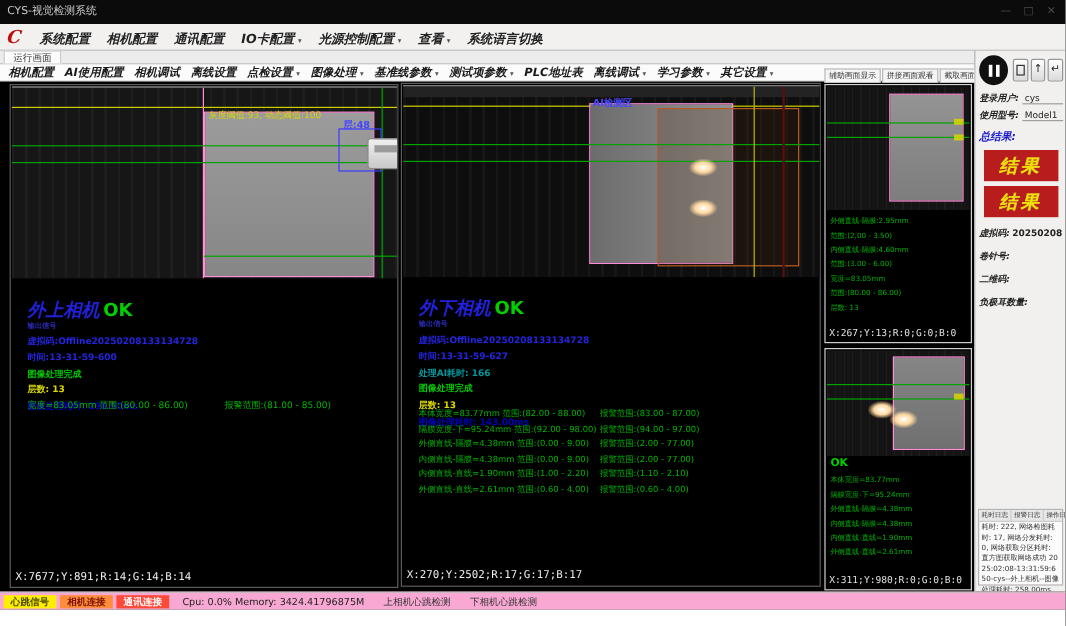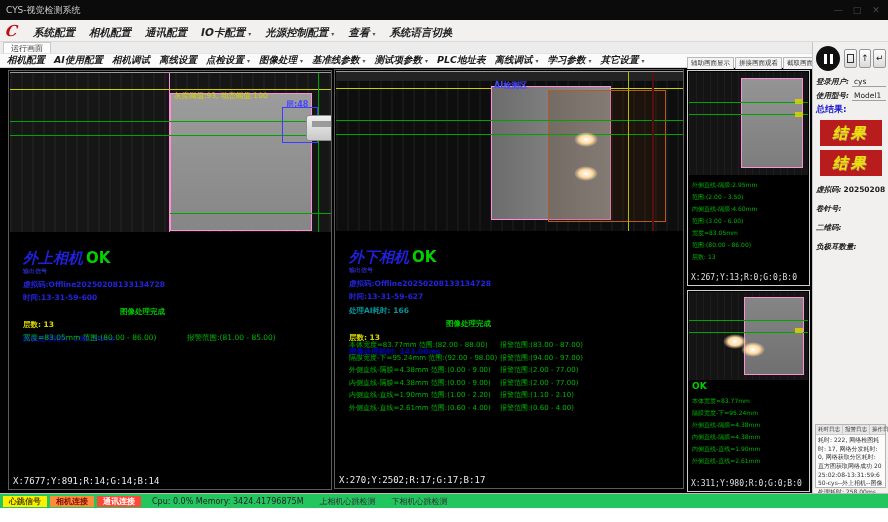--- a/index.html
+++ b/index.html
@@ -54,21 +54,21 @@
   .glow { position:absolute; width:24px; height:15px; background:radial-gradient(closest-side,#ffffff,#ffd9a0 55%,transparent); border-radius:50%; }
   .darkband { position:absolute; left:0; right:0; top:0; height:9px; background:#232323; }
   .redv { position:absolute; top:0; bottom:0; width:2px; background:#571010; }
   .yv   { position:absolute; top:0; bottom:0; width:1px; background:#b9b900; }
 
   .res { position:absolute; left:14px; top:180px; }
   .res-title { font-size:15px; font-weight:bold; font-style:italic; color:#2020dd; line-height:15px; }
   .res-title .ok { color:#00d000; font-style:normal; margin-left:3px; }
   .res-sub { font-size:6px; color:#2a2ab8; margin-top:1px; font-weight:bold; }
   .res-line { font-size:7.5px; font-weight:bold; margin-top:3.6px; white-space:nowrap; }
-  .c-blue { color:#2424e0; } .c-green { color:#00c400;text-align:right; } .c-yellow { color:#d8d800; }
+  .c-blue { color:#2424e0; } .c-green { color:#00c400; } .c-yellow { color:#d8d800; }
   .c-dblue { color:#0000b8; } .c-teal { color:#00979d; }
 
   .meas { position:absolute; left:14px; }
   .view-left .meas { top:262px; }
   .view-mid  .meas { top:270px; }
   .meas-row { position:relative; height:15px; font-size:7.5px; color:#00b400; white-space:nowrap; }
   .view-mid .meas-row { height:12.5px; font-size:7px; }
   .malarm { position:absolute; left:164px; }
   .view-mid .malarm { left:151px; }
 
@@ -98,32 +98,32 @@
   .sidebar { position:absolute; left:812px; top:42px; width:76px; height:451px; background:#f1f0ef; border-left:1px solid #c6c6c6; }
   .btns { display:flex; align-items:center; padding:4px 0 2px 3px; }
   .pause-btn { width:25px; height:25px; border-radius:50%; background:#101010; display:flex; align-items:center; justify-content:center; margin-right:4px; }
   .pause-btn i { display:block; width:3px; height:10px; background:#fff; margin:0 1.5px; }
   .mini-btn { width:13px; height:19px; border:1px solid #979797; border-radius:2px; background:linear-gradient(180deg,#ffffff,#dadada); font-size:9px; line-height:17px; text-align:center; color:#222; margin-right:2px; }
   .mini-btn .sq { display:inline-block; width:7px; height:9px; border:1px solid #333; margin-top:4px; }
 
   .srow { display:flex; align-items:flex-end; font-size:7.5px; color:#222; margin:4px 2px 0 3px; }
   .slab { font-style:italic; font-weight:bold; white-space:nowrap; }
   .sval { flex:1; border-bottom:1px solid #9f9f9f; margin-left:3px; padding:0 0 0 2px; min-height:9px; white-space:nowrap; }
-  .total-label { font-size:9px; color:#1a1acc; font-weight:bold; margin:2px 0 2px 3px; }
+  .total-label { font-size:9px; color:#1a1acc; font-style:italic; font-weight:bold; margin:7px 0 2px 3px; }
   .result-box { width:62px; height:26px; background:#b91c1c; margin:4px auto 0 auto; text-align:center; line-height:26px; font-size:15px; font-weight:bold; font-style:italic; color:#f0e000; letter-spacing:3px; text-shadow:0.5px 0.5px 0 #b9a26a; }
   .plainrow { font-size:7.5px; color:#222; margin:9px 2px 0 3px; font-style:italic; font-weight:bold; white-space:nowrap; }
   .plainrow b { font-style:normal; font-weight:bold; margin-left:2px; }
 
   .logbox { position:absolute; left:2px; bottom:5px; width:71px; height:64px; background:#fbfbfb; border:1px solid #b5b5b5; }
   .log-tabs { display:flex; background:#e7e7e7; border-bottom:1px solid #cccccc; }
   .log-tab { font-size:5.5px; padding:1px 2px; border-right:1px solid #cccccc; color:#333; white-space:nowrap; }
   .log-body { font-size:6px; line-height:1.45; color:#333; padding:1px 2px; word-break:break-all; }
 
   
-  .statusbar { position:absolute; left:0; top:493px; width:888px; height:15px; background:#22c55e; border-top:1px solid #bdbdbd; display:flex; align-items:center; padding-left:3px; font-size:8px; color:#222; }
+  .statusbar { position:absolute; left:0; top:493px; width:888px; height:15px; background:#f9a8d4; border-top:1px solid #bdbdbd; display:flex; align-items:center; padding-left:3px; font-size:8px; color:#222; }
   .badge { padding:0 6px; height:11px; line-height:11px; margin-right:3px; font-weight:bold; }
   .cpu { margin-left:8px; color:#222; }
   .hb { margin-left:16px; color:#333; }
   .footer-white { position:absolute; left:0; top:508px; width:888px; height:14px; background:#ffffff; }
 </style>
 </head>
 <body>
 
 <div class="app">
 

